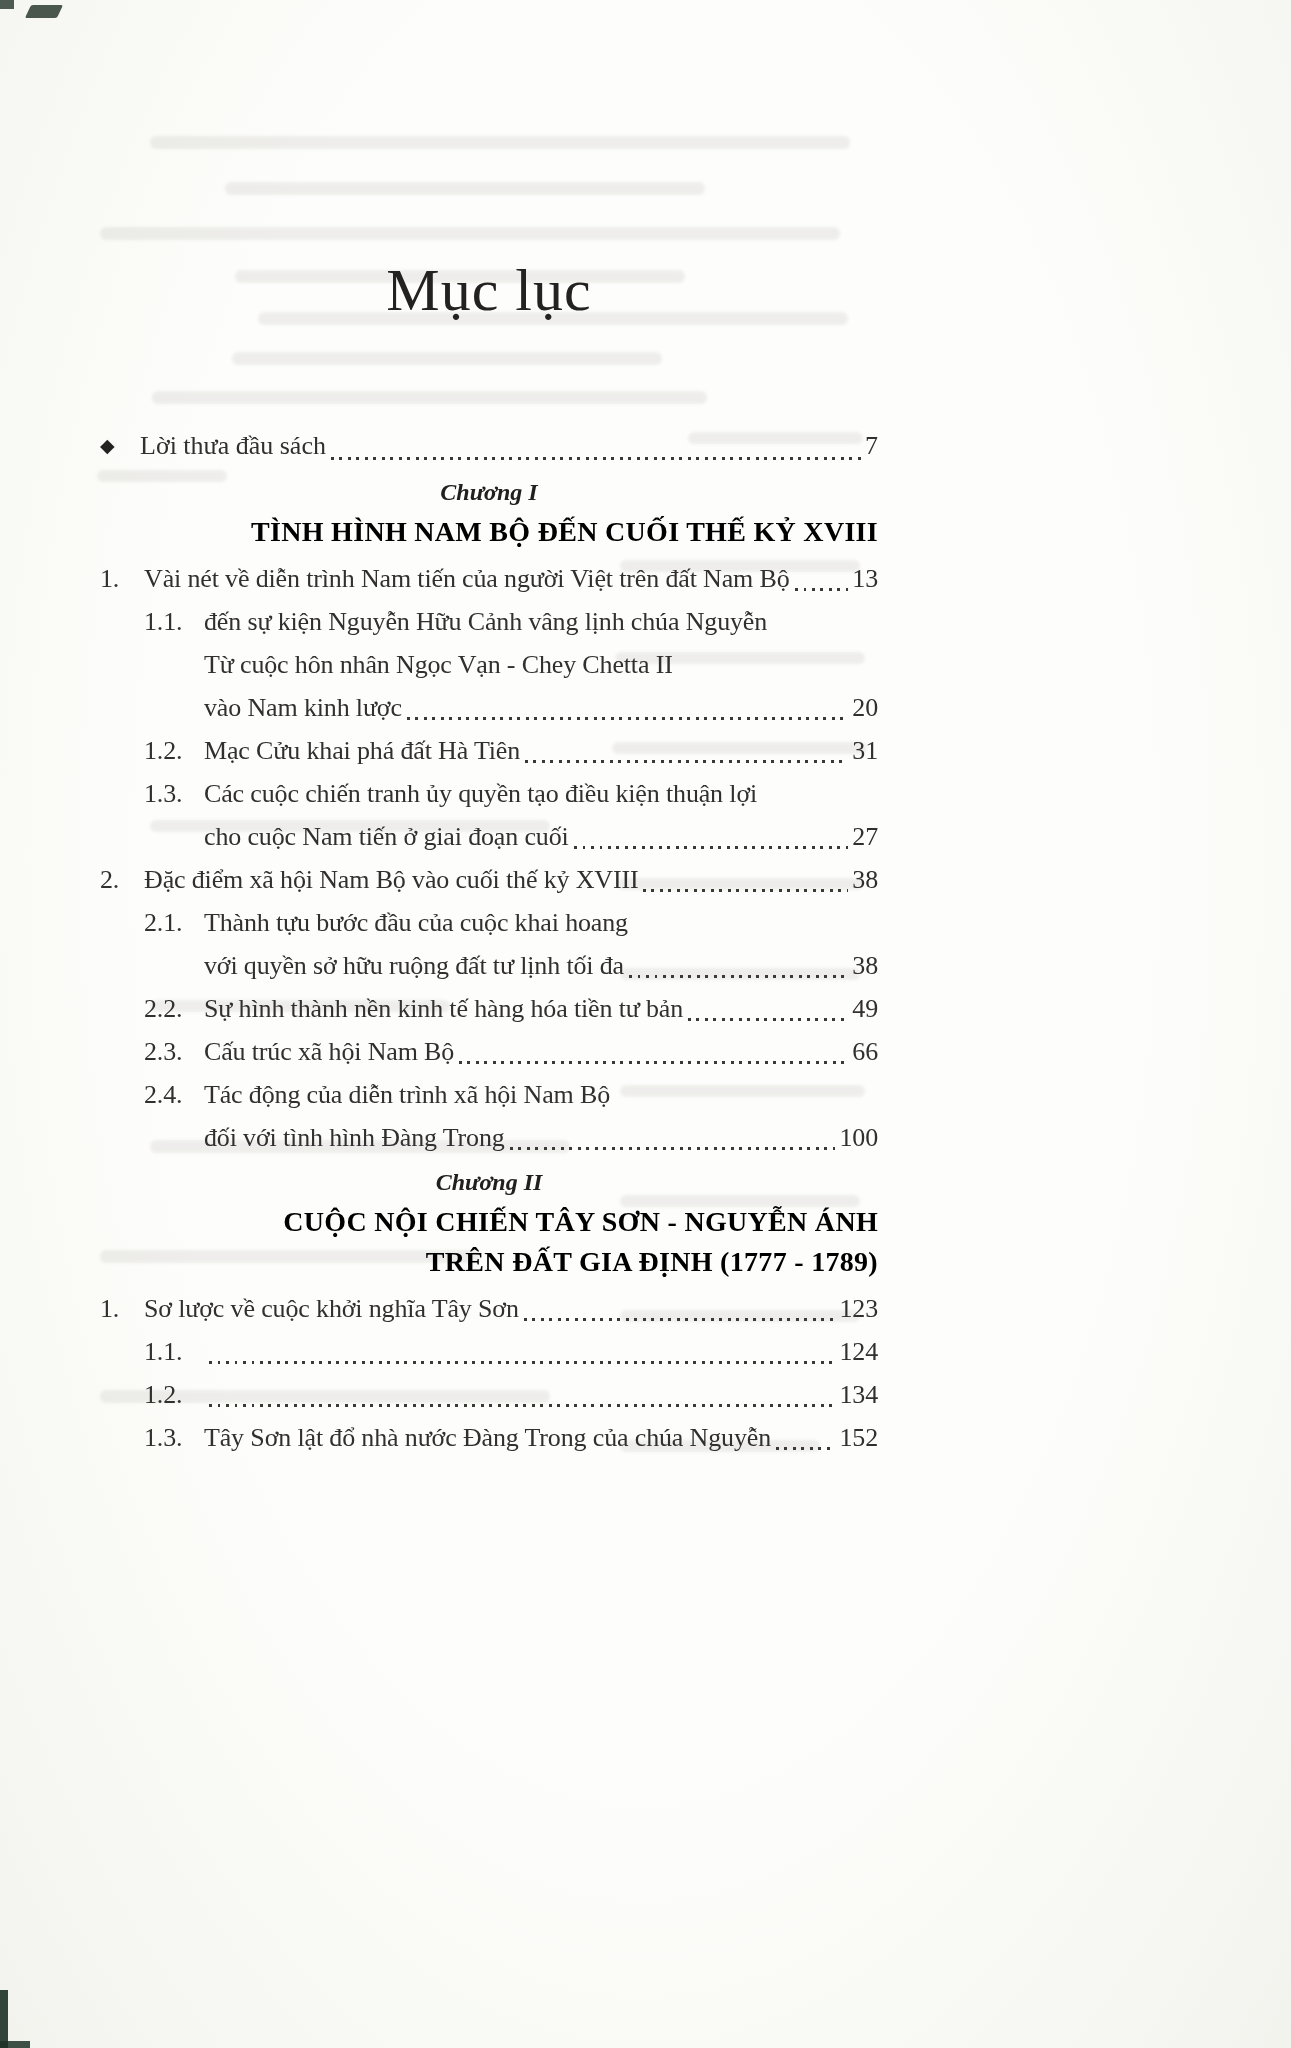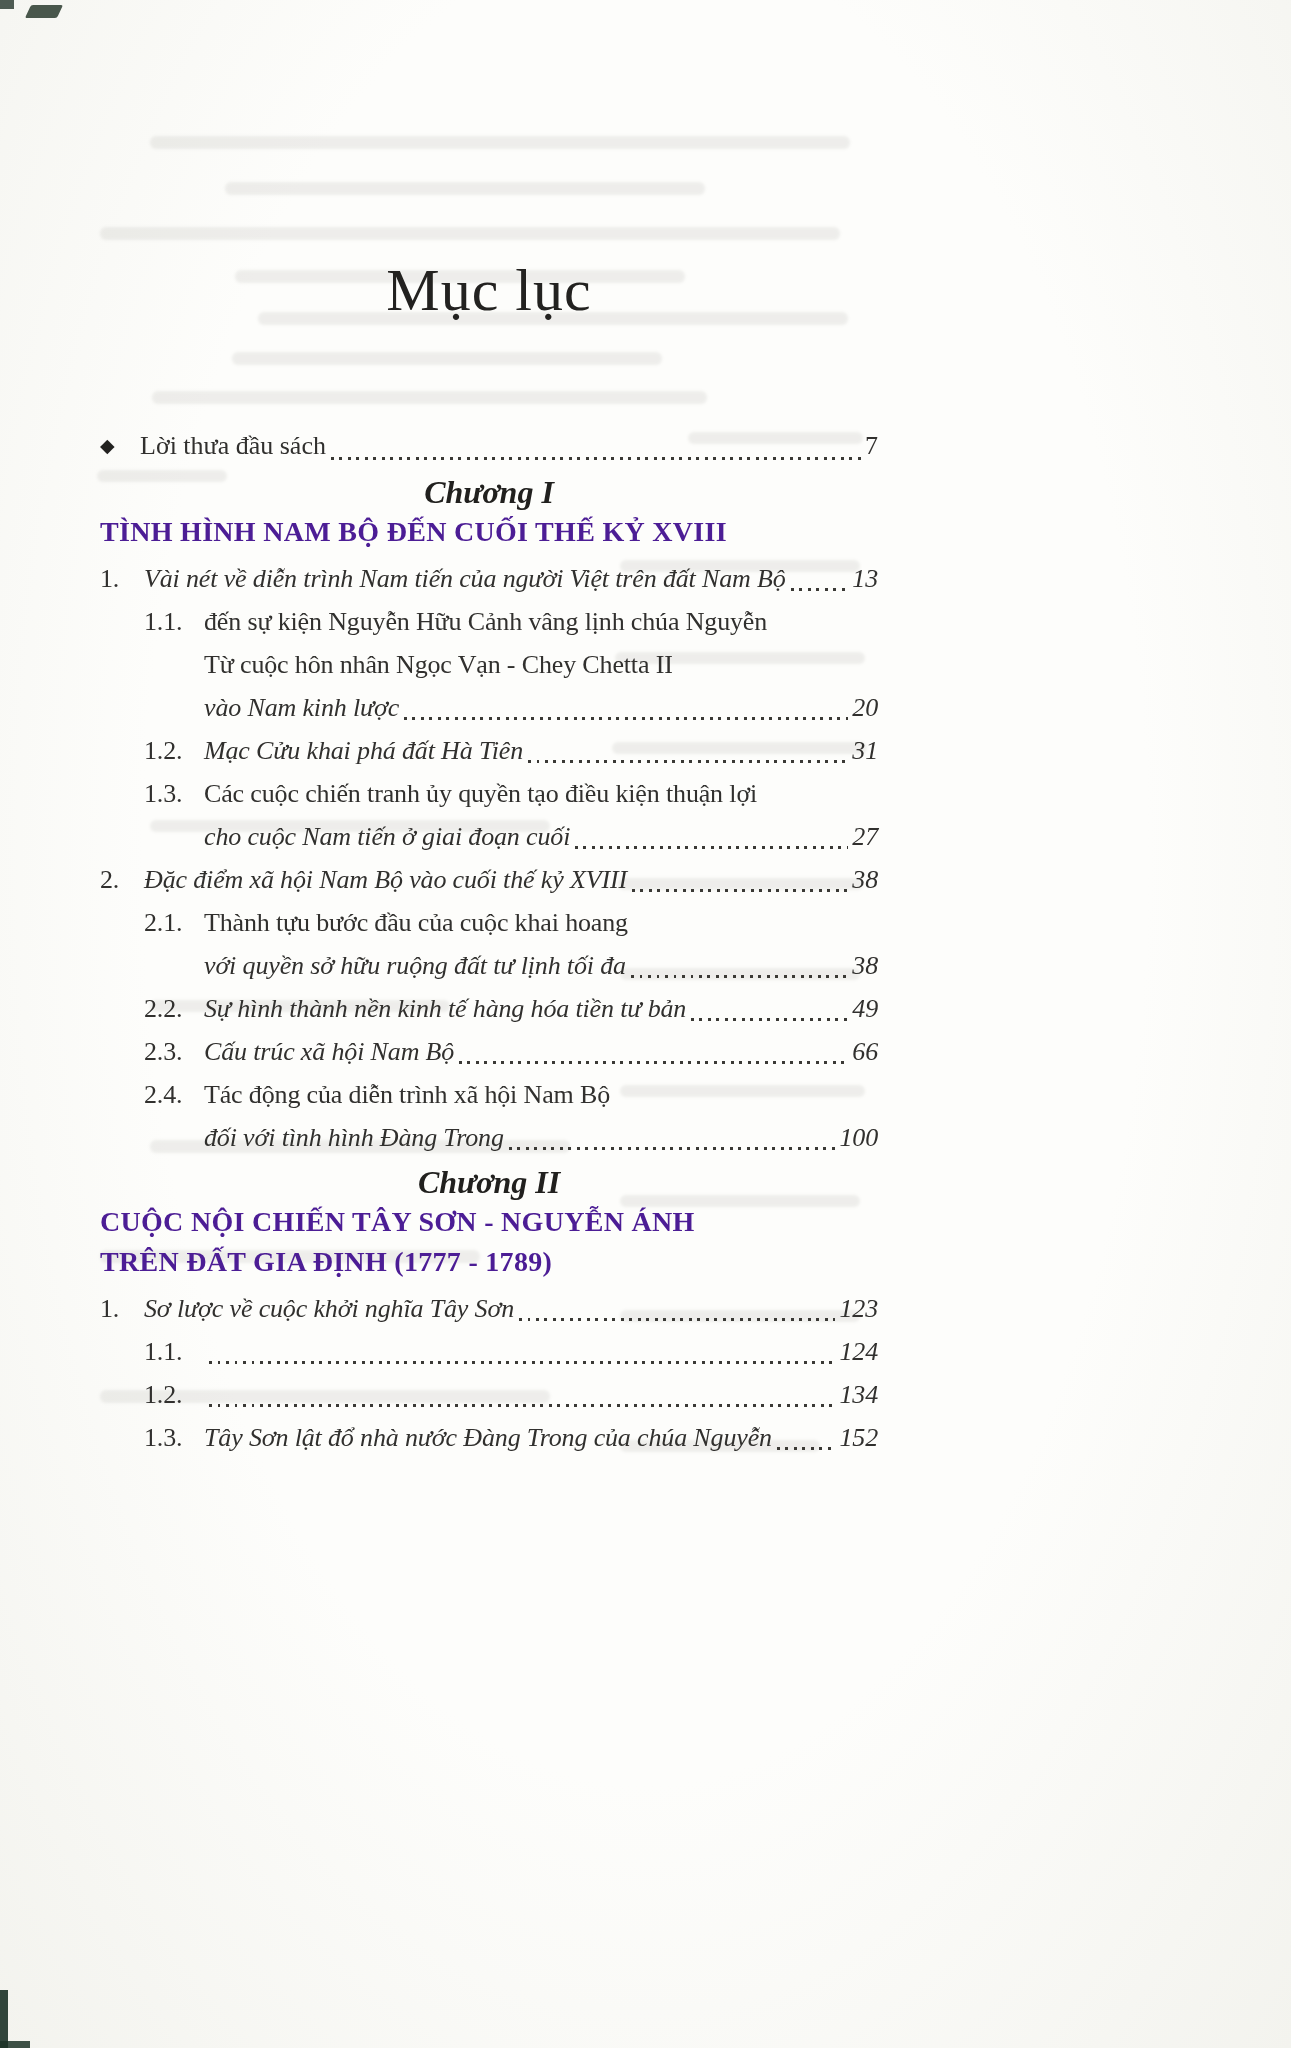--- a/index.html
+++ b/index.html
@@ -21,35 +21,35 @@
   .mark-bl-foot{left:0;bottom:0;width:30px;height:7px;background:#1c3227;opacity:.85;}
 
   .toc-col{position:absolute;left:100px;top:0;width:778px;z-index:2;}
   .doc-title{
     margin-top:250px;text-align:center;font-size:60px;line-height:80px;
     color:#232220;letter-spacing:1px;
   }
   .front-line{display:flex;align-items:baseline;margin-top:94px;font-size:26px;line-height:43px;white-space:nowrap;}
   .bullet{flex:0 0 40px;font-size:19px;color:#232220;transform:translateY(-2px);}
   .chap-heading{
-    text-align:center;font-weight:bold;font-style:italic;font-size:32px;line-height:40px;
+    text-align:center;font-weight:bold;font-style:italic;font-size:24px;line-height:40px;
     margin-top:3px;color:#21201e;
   }
   .chap-title{
-    text-align:left;font-weight:bold;font-size:28px;line-height:40px;
-    margin-bottom:5px;color:#4c1d95;letter-spacing:.3px;
+    text-align:right;font-weight:bold;font-size:28px;line-height:40px;
+    margin-bottom:5px;color:#000000;letter-spacing:.3px;
   }
   .entry{display:flex;font-size:26px;line-height:43px;letter-spacing:-.15px;}
   .entry .num{flex:0 0 auto;white-space:nowrap;}
   .lvl1 .num{width:44px;}
   .lvl2{padding-left:44px;}
   .lvl2 .num{width:60px;}
   .body{flex:1;min-width:0;}
   .line{white-space:nowrap;}
-  .line.last{display:flex;align-items:flex-end;font-style:italic;}
+  .line.last{display:flex;align-items:flex-end;}
   .txt{flex:0 1 auto;white-space:nowrap;}
   .leader{
     flex:1 1 auto;min-width:8px;height:3px;align-self:flex-end;
     margin:0 4px 9px 5px;
     background:repeating-linear-gradient(to right,#3a3935 0 2.8px,transparent 2.8px 8.5px);
   }
   .pg{flex:0 0 auto;text-align:right;white-space:nowrap;}
 </style>
 </head>
 <body>

